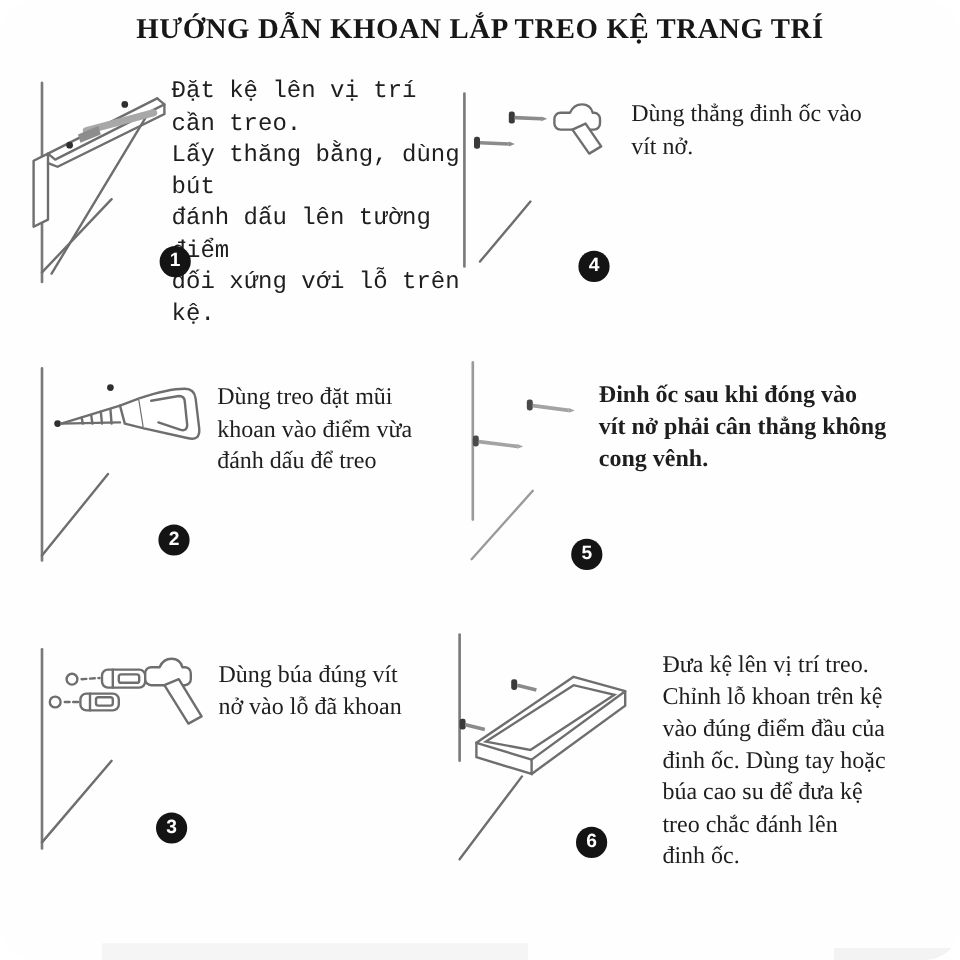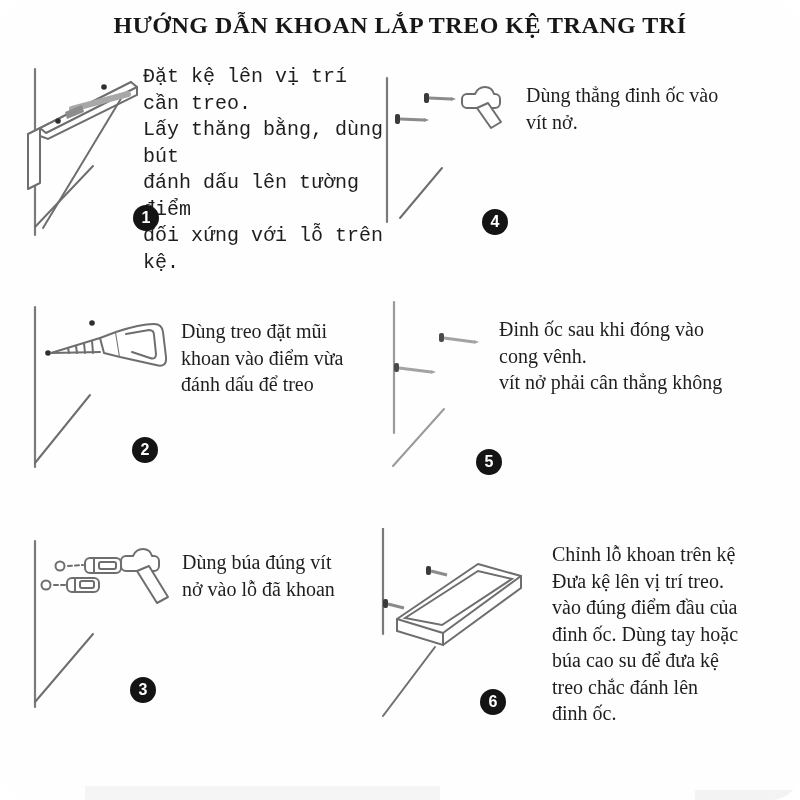--- a/index.html
+++ b/index.html
@@ -116,24 +116,24 @@
       <path class="lnf" d="M5,168 L56,111"></path>
 
       <rect x="51" y="35" width="5" height="9" rx="2" fill="#4a4a4a"></rect>
       <line x1="56" y1="40" x2="86" y2="44" stroke="#a3a3a3" stroke-width="3"></line>
       <polygon points="86,42 91,44 86,46" fill="#a3a3a3"></polygon>
 
       <rect x="6" y="65" width="5" height="9" rx="2" fill="#4a4a4a"></rect>
       <line x1="11" y1="70" x2="43" y2="74" stroke="#a3a3a3" stroke-width="3"></line>
       <polygon points="43,72 48,74 43,76" fill="#a3a3a3"></polygon>
     </svg>
-    <div class="caption" style="left:499px;top:316px;width:298px;">
+    <div class="caption" style="left:499px;top:316px;width:298px;font-weight:bold;">
         <div>Đinh ốc sau khi đóng vào</div>
+        <div>vít nở phải cân thẳng không</div>
         <div>cong vênh.</div>
-        <div>vít nở phải cân thẳng không</div>
       </div>
     <div class="badge" style="left:476px;top:449px;">5</div>
   </section>
 
   <section>
     <svg class="illus" style="left:20px;top:535px;" width="168" height="185" viewBox="0 0 168 185">
       <line class="wl" x1="15" y1="6" x2="15" y2="172"></line>
       <path class="ln" d="M15,167 L73,99"></path>
 
       <circle class="ln" cx="40" cy="31" r="4.5"></circle>
@@ -167,22 +167,22 @@
       <polygon class="ln" points="30,90 103,43 137,51 67,97" fill="none"></polygon>
       <path class="ln" d="M22,91 L22,103 L68,117 L68,105"></path>
       <path class="ln" d="M146,48 L146,60 L68,117"></path>
 
       <rect x="51" y="38" width="5" height="9" rx="2" fill="#3a3a3a"></rect>
       <line x1="56" y1="43" x2="72" y2="47" stroke="#8b8b8b" stroke-width="3"></line>
       <rect x="8" y="71" width="5" height="9" rx="2" fill="#3a3a3a"></rect>
       <line x1="13" y1="76" x2="29" y2="80" stroke="#8b8b8b" stroke-width="3"></line>
     </svg>
     <div class="caption" style="left:552px;top:541px;width:248px;">
+        <div>Đưa kệ lên vị trí treo.</div>
         <div>Chỉnh lỗ khoan trên kệ</div>
-        <div>Đưa kệ lên vị trí treo.</div>
         <div>vào đúng điểm đầu của</div>
         <div>đinh ốc. Dùng tay hoặc</div>
         <div>búa cao su để đưa kệ</div>
         <div>treo chắc đánh lên</div>
         <div>đinh ốc.</div>
       </div>
     <div class="badge" style="left:480px;top:689px;">6</div>
   </section>
 
   <div class="artifact" style="left:85px;top:786px;width:355px;height:14px;"></div>

